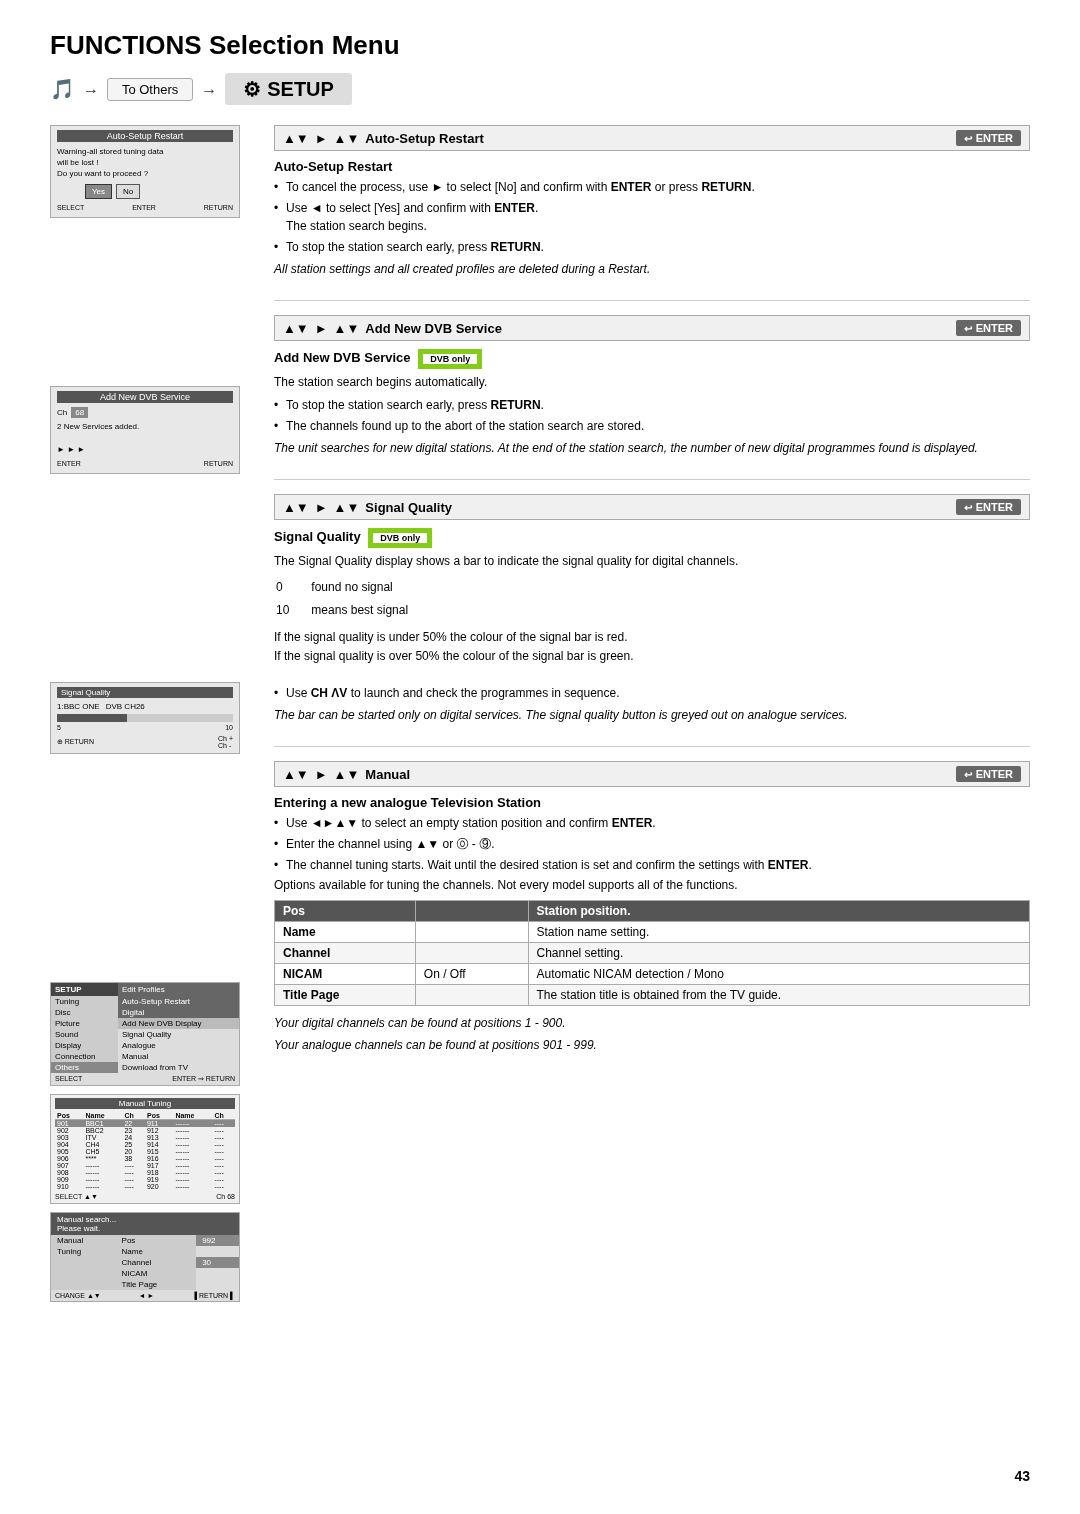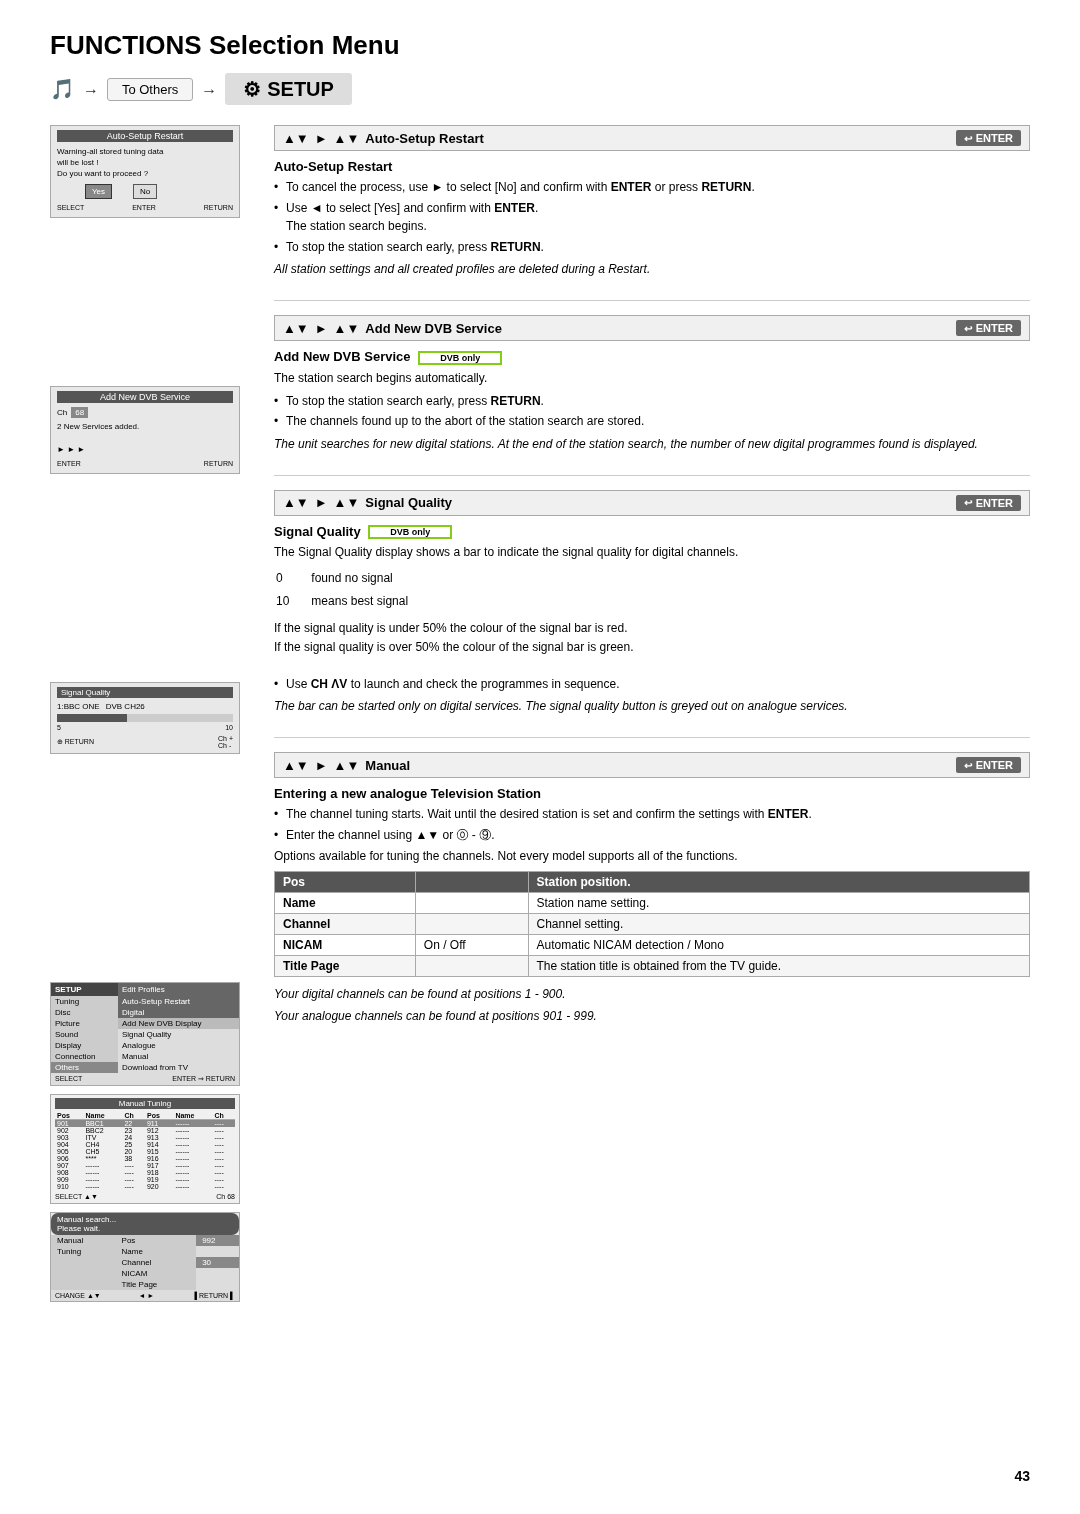--- a/index.html
+++ b/index.html
@@ -78,21 +78,21 @@
       padding: 1px 4px;
       margin-bottom: 4px;
       text-align: center;
     }
     .screen-mockup .screen-content {
       font-size: 8px;
       line-height: 1.4;
     }
     .screen-mockup .screen-row {
       display: flex;
-      gap: 21px;
+      gap: 4px;
       align-items: center;
       margin-bottom: 2px;
       padding-left: 28px;
     }
     .screen-mockup .screen-btn {
       border: 1px solid #555;
       background: #ddd;
       padding: 1px 6px;
       font-size: 8px;
     }
@@ -148,23 +148,23 @@
     }
 
     
     .content-title {
       font-weight: bold;
       font-size: 13px;
       margin-bottom: 4px;
     }
     .dvb-badge {
       display: inline-block;
-      border: 2px solid #84cc16;
+      border: 5px solid #84cc16;
       font-size: 9px;
-      padding: 0px 20px;
+      padding: 0px 7px;
       margin-left: 4px;
       vertical-align: middle;
     }
     .content-desc {
       font-size: 12px;
       line-height: 1.55;
       margin-bottom: 4px;
     }
     .content-desc ul {
       list-style: none;
@@ -345,21 +345,20 @@
       width: 190px;
       font-size: 8px;
       padding: 0;
       margin-top: 8px;
     }
     .manual-search-screen .ms-title {
       background: #555;
       color: #fff;
       padding: 2px 6px;
       font-size: 8px;
-      border-radius: 7px;
     }
     .manual-search-screen table {
       width: 100%;
       border-collapse: collapse;
     }
     .manual-search-screen td {
       padding: 1px 6px;
       font-size: 8px;
     }
     .ms-left { background: #ccc; }
@@ -793,22 +792,23 @@
         <span class="nav-arrows">▲▼</span>
         <span class="nav-label">Manual</span>
         <div class="nav-enter">
           <span class="nav-enter-arrow">↩</span>
           <span>ENTER</span>
         </div>
       </div>
       <div class="content-title">Entering a new analogue Television Station</div>
       <div class="content-desc">
         <ul>
+          <li>Use ◄►▲▼ to select an empty station position and confirm <span class="bold">ENTER</span>.</li>
+          <li>Enter the channel using ▲▼ or ⓪ - ⑨.</li>
           <li>The channel tuning starts. Wait until the desired station is set and confirm the settings with <span class="bold">ENTER</span>.</li>
-          <li>Enter the channel using ▲▼ or ⓪ - ⑨.</li>
         </ul>
       </div>
 
       <div style="font-size:12px; margin-bottom:4px;">Options available for tuning the channels. Not every model supports all of the functions.</div>
       <table class="options-table">
         <thead>
           <tr>
             <th>Pos</th>
             <th></th>
             <th>Station position.</th>

